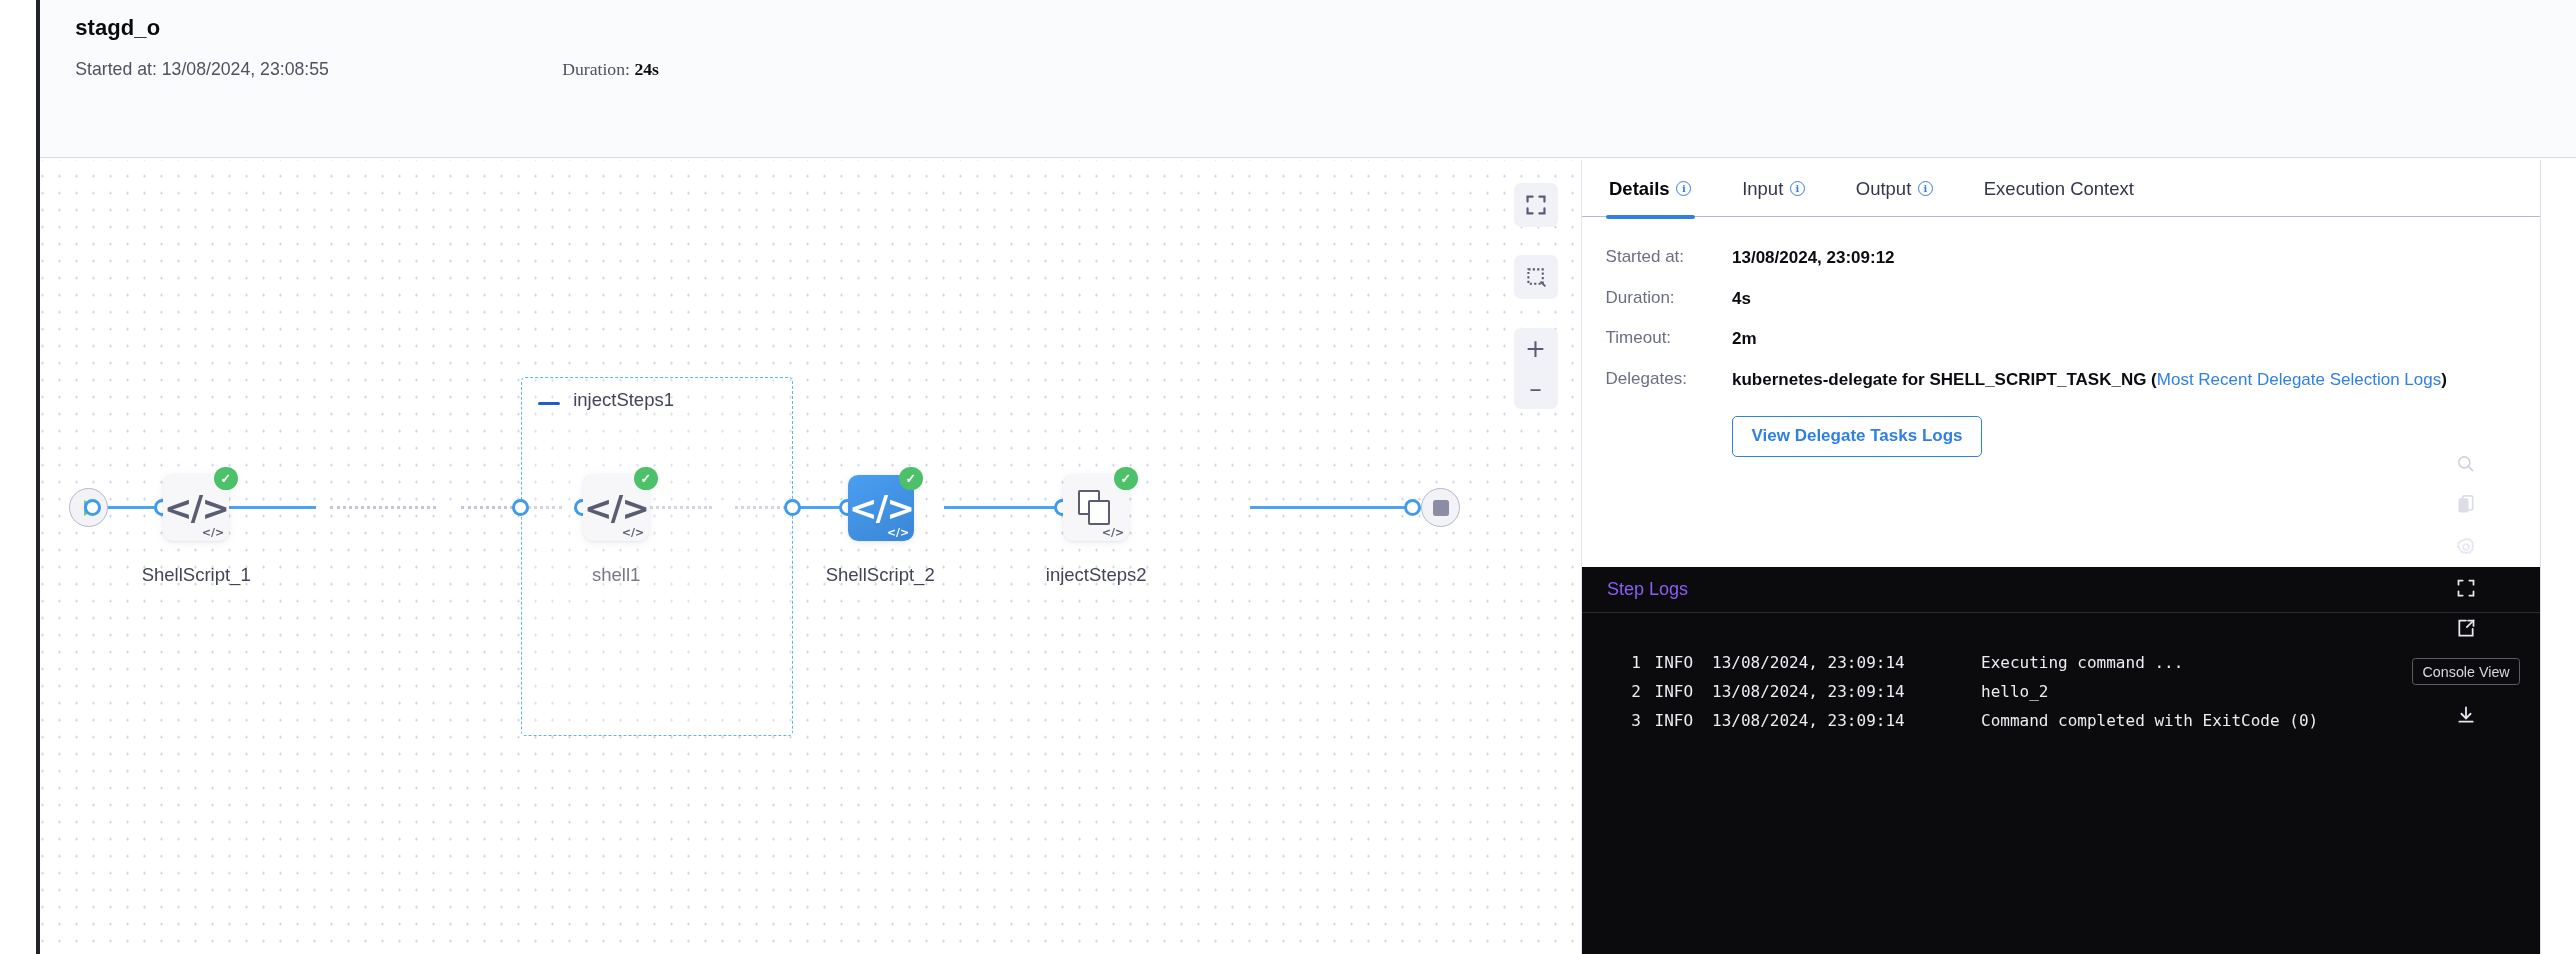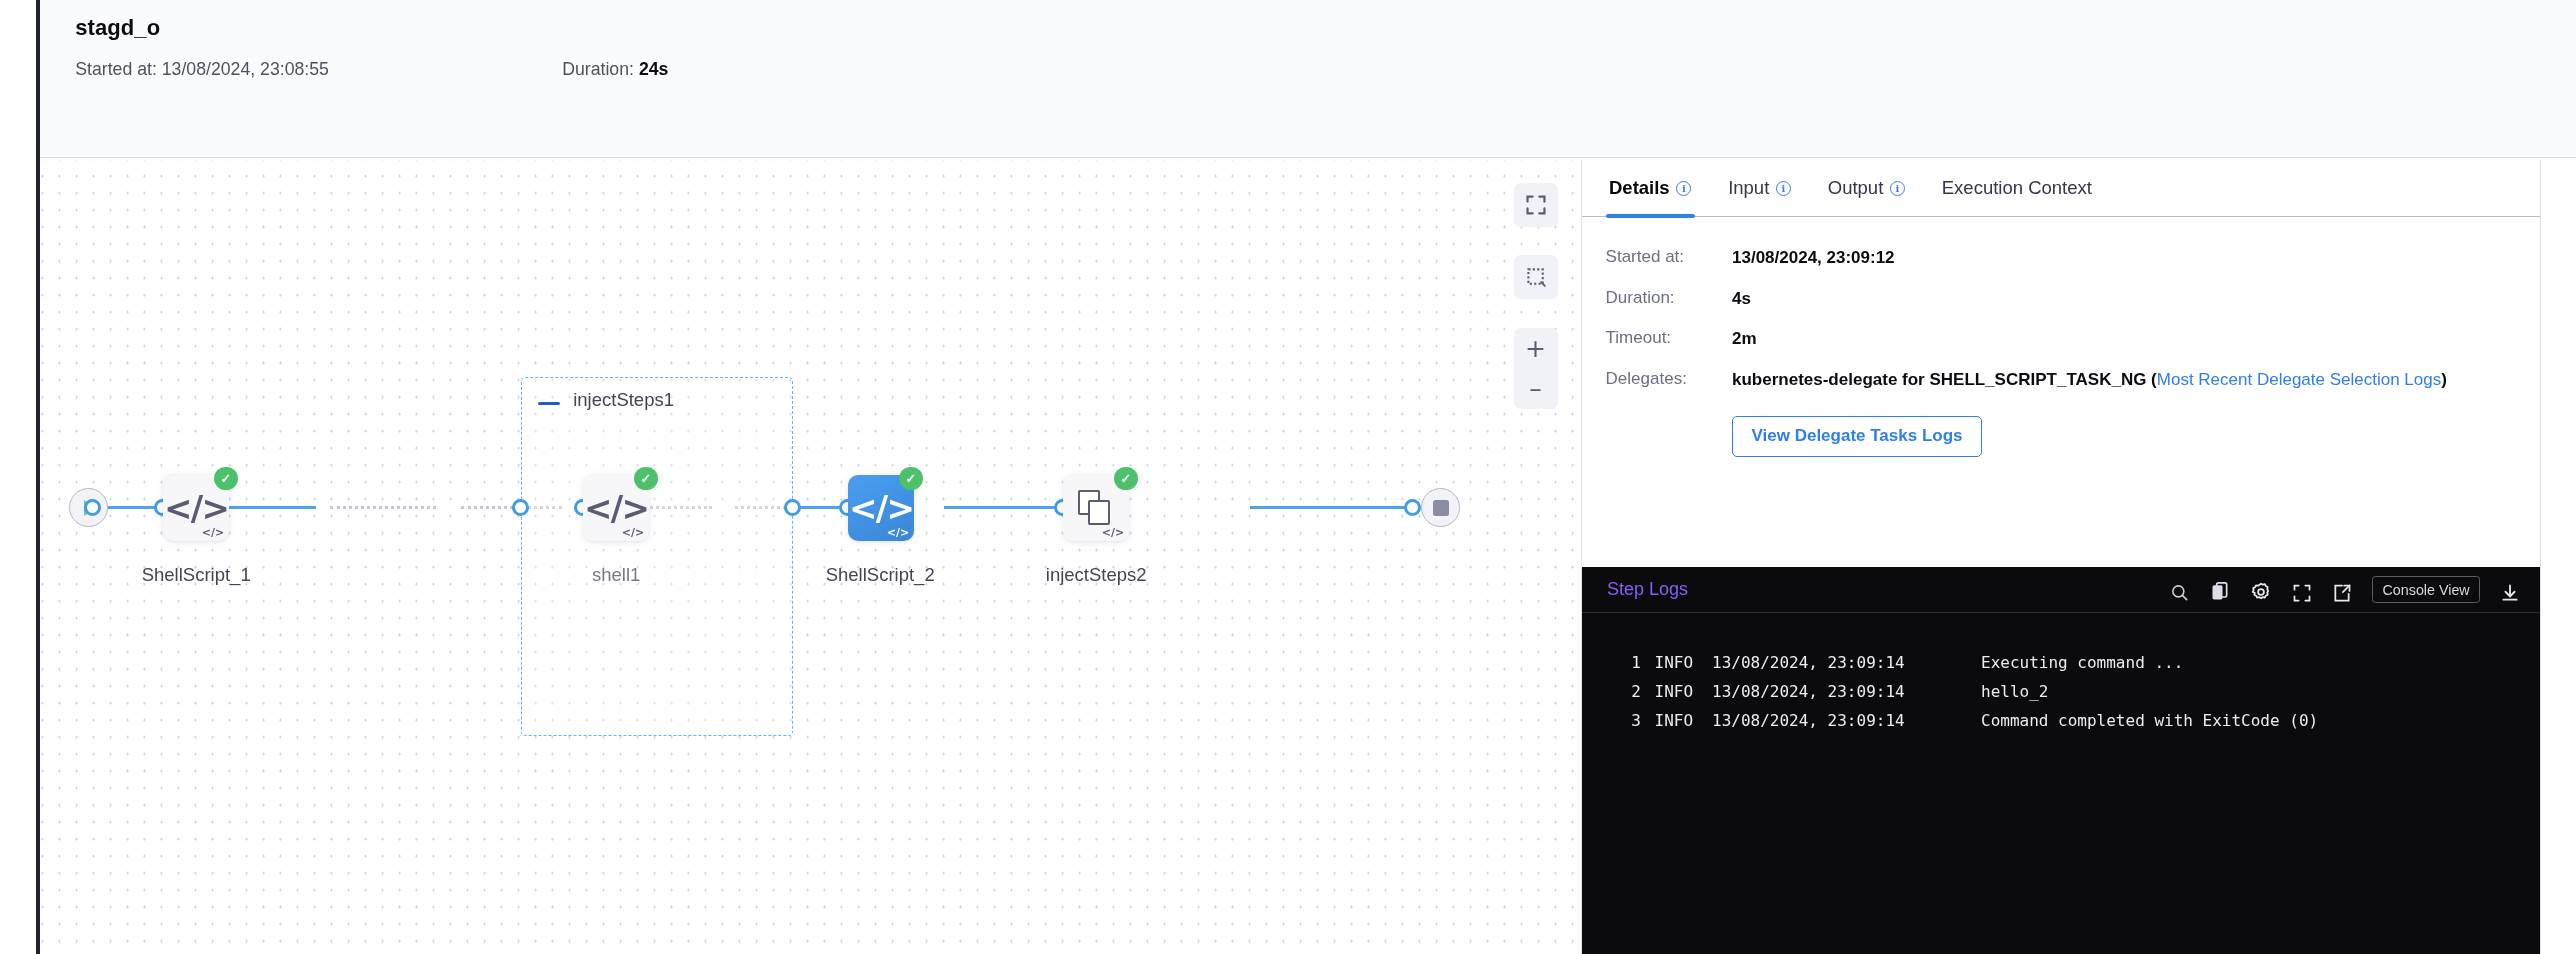--- a/index.html
+++ b/index.html
@@ -28,21 +28,21 @@
     position: absolute; left: 35px; top: 15px;
     font-size: 22px; font-weight: bold; color: #0b0b0d;
     letter-spacing: 0.1px;
   }
   .exec-meta-started {
     position: absolute; left: 35px; top: 59px;
     font-size: 17.7px; color: #4f5162; white-space: nowrap;
   }
   .exec-meta-duration {
     position: absolute; left: 522px; top: 59px;
-    font-size: 17.7px; color: #4f5162; white-space: nowrap;
+    font-size: 17.7px; color: #4f5162; white-space: nowrap; font-family: Liberation Serif, serif;
   }
   .exec-meta-duration b { color: #0b0b0d; font-weight: bold; }
 
   
   .graph-pane {
     position: absolute; left: 4.2px; top: 160px;
     width: 1541px; height: 795px;
     background-color: #ffffff;
     background-image: radial-gradient(#d4d6e3 1.2px, transparent 1.2px);
     background-size: 17px 17px;
@@ -150,21 +150,21 @@
   }
 
   
   .right-pane {
     position: absolute; left: 1545px; top: 160px;
     width: 960px; height: 795px; background: #ffffff;
     border-left: 0.8px solid #e3e4ef;
   }
   .tabs {
     position: relative; height: 57px; border-bottom: 1.7px solid #b8bacb;
-    display: flex; align-items: center; padding-left: 23.6px; gap: 30px;
+    display: flex; padding-left: 23.6px; gap: 44px;
   }
   .tab {
     position: relative; height: 57px; display: flex; align-items: center; gap: 6.7px;
     font-size: 18.5px; color: #33364d; white-space: nowrap; padding: 0 3.4px;
   }
   .tab.active { color: #06060a; font-weight: bold; }
   .tab.active::after {
     content: ""; position: absolute; left: 0; right: 0; bottom: -1.7px;
     height: 4.2px; background: #2e7fe8; border-radius: 2.5px;
   }
@@ -199,21 +199,21 @@
   .logs {
     position: absolute; left: 0; top: 407px; width: 960px; height: 388px;
     background: #0b0b0d;
   }
   .logs-head {
     height: 46px; display: flex; align-items: center;
     padding: 0 22px 0 25px; border-bottom: 0.8px solid #2a2a30;
   }
   .logs-title { font-size: 18px; color: #8b5cf6; flex: none; }
   .logs-tools {
-    margin-left: auto; display: flex; align-items: flex-end; gap: 20px; color: #e3e4ee;
+    margin-left: auto; display: flex; align-items: center; gap: 20px; color: #e3e4ee; flex-direction: column;
   }
   .logs-tools .tool { display: flex; align-items: center; justify-content: center; }
   .console-view-btn {
     border: 0.8px solid #5a5c68; border-radius: 3.4px; padding: 4.2px 9.3px;
     font-size: 14.3px; color: #d7d8e2; white-space: nowrap;
     font-family: "Liberation Sans", sans-serif; background: transparent; cursor: pointer;
   }
   .logs-body { padding: 35px 0 0 0; }
   .log-line {
     display: flex; font-family: "DejaVu Sans Mono", monospace;

